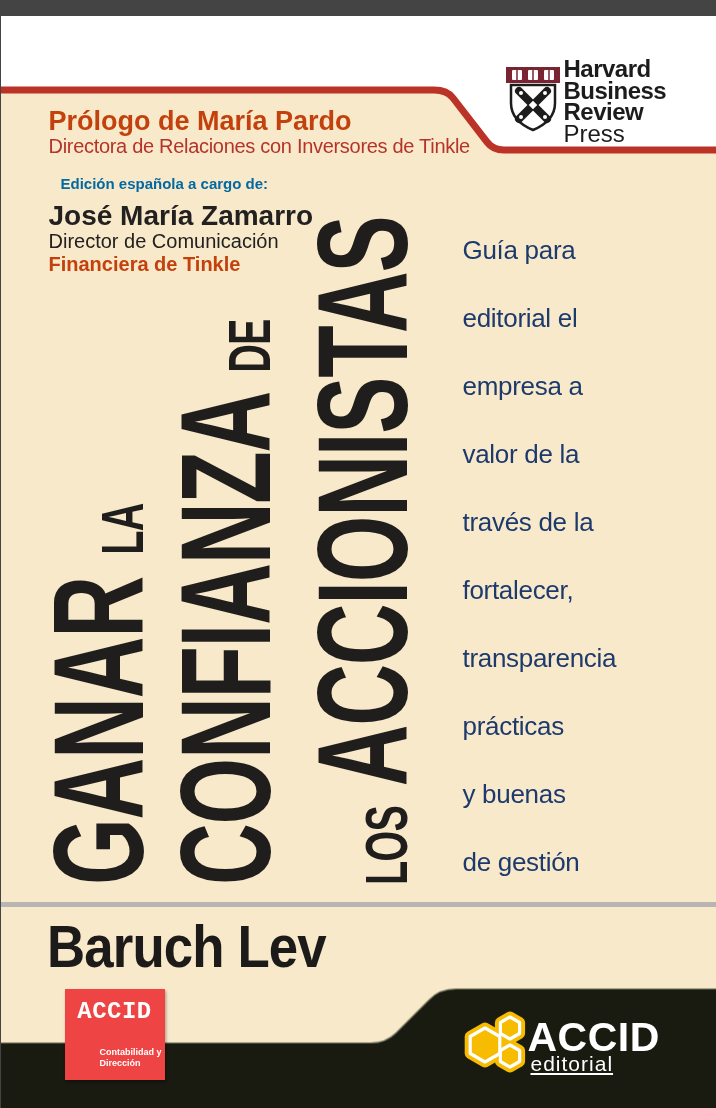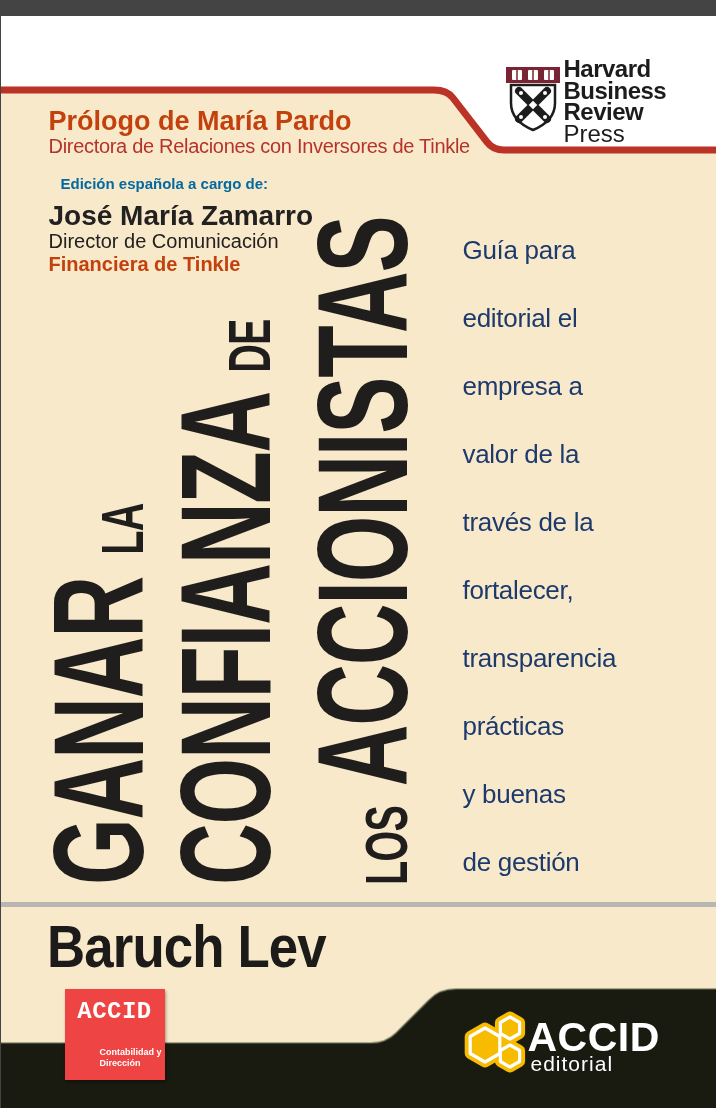--- a/index.html
+++ b/index.html
@@ -58,21 +58,21 @@
 
   
   #accid-box{left:64px;top:973px;width:100px;height:91px;background:#ef4444;
     color:#fff;box-shadow:1px 2px 3px rgba(0,0,0,0.35);}
   #accid-name{text-align:center;margin-top:9px;font-size:24px;font-weight:bold;letter-spacing:0.5px;font-family:"Liberation Mono","DejaVu Sans Mono",monospace;}
   #accid-tagline{margin:22px 0 0 35px;font-size:9px;line-height:11px;font-weight:bold;}
 
   
   #honeycomb{left:462px;top:995px;}
   #profit-name{left:527px;top:998px;font-size:41px;font-weight:bold;color:#fff;letter-spacing:0.5px;}
-  #profit-sub{left:530px;top:1036px;font-size:21px;color:#fff;letter-spacing:1px;}
+  #profit-sub{left:530px;top:1036px;font-size:21px;color:#fff;letter-spacing:1px;text-decoration:underline;}
 </style>
 </head>
 <body>
 
 <div id="cover">
 
   <svg id="topband" class="abs" width="716" height="150" viewBox="0 0 716 150">
     <path d="M0,0 H716 V134 H503 Q492,134 486,126 L452,82 Q446,74 433,74 H0 Z" fill="#ffffff"></path>
     <path d="M0,74 H433 Q446,74 452,82 L486,126 Q492,134 503,134 H716" fill="none" stroke="#bb3327" stroke-width="7" stroke-linejoin="round"></path>
   </svg>

